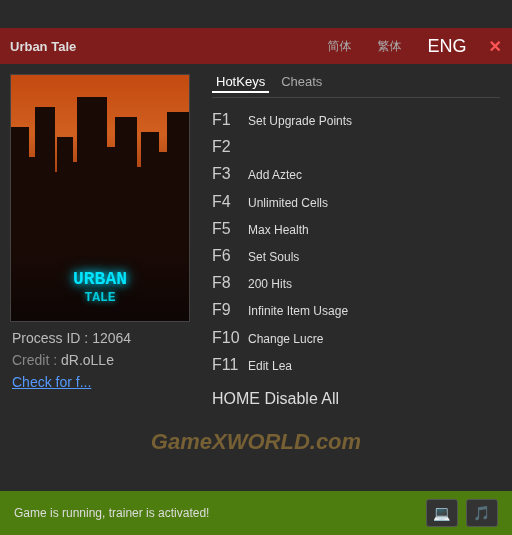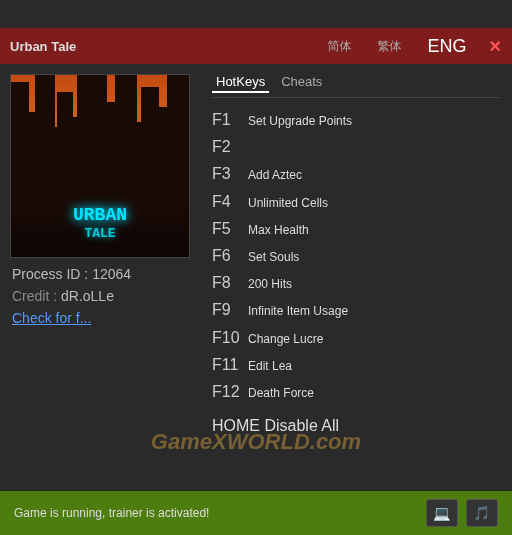--- a/index.html
+++ b/index.html
@@ -68,21 +68,21 @@
     }
 
     
     #left-panel {
       width: 200px;
       padding: 10px;
       flex-shrink: 0;
     }
     #game-image {
       width: 180px;
-      height: 184px;
+      height: 248px;
       background: linear-gradient(to bottom, #d4622a 0%, #c45520 30%, #8b3a15 55%, #4a2010 70%, #1a0d08 85%, #0d0808 100%);
       position: relative;
       overflow: hidden;
       border: 1px solid #444;
     }
     #game-image-sky {
       position: absolute;
       top: 0; left: 0; right: 0;
       height: 60%;
       background: linear-gradient(to bottom, #c44a10 0%, #d06020 40%, #a84010 70%, #6a2808 100%);
@@ -341,24 +341,20 @@
           <span class="hotkey-desc">Infinite Item Usage</span>
         </div>
         <div class="hotkey-row">
           <span class="hotkey-key">F10</span>
           <span class="hotkey-desc">Change Lucre</span>
         </div>
         <div class="hotkey-row">
           <span class="hotkey-key">F11</span>
           <span class="hotkey-desc">Edit Lea</span>
         </div>
-        <div class="hotkey-row">
-          <span class="hotkey-key">F12</span>
-          <span class="hotkey-desc">Death Force</span>
-        </div>
       </div>
 
     <div id="home-disable">HOME  Disable All</div>
   </div>
 </div>
 
 <div id="watermark">GameXWORLD.com</div>
 
 <div id="status-bar">
   <span id="status-message">Game is running, trainer is activated!</span>

